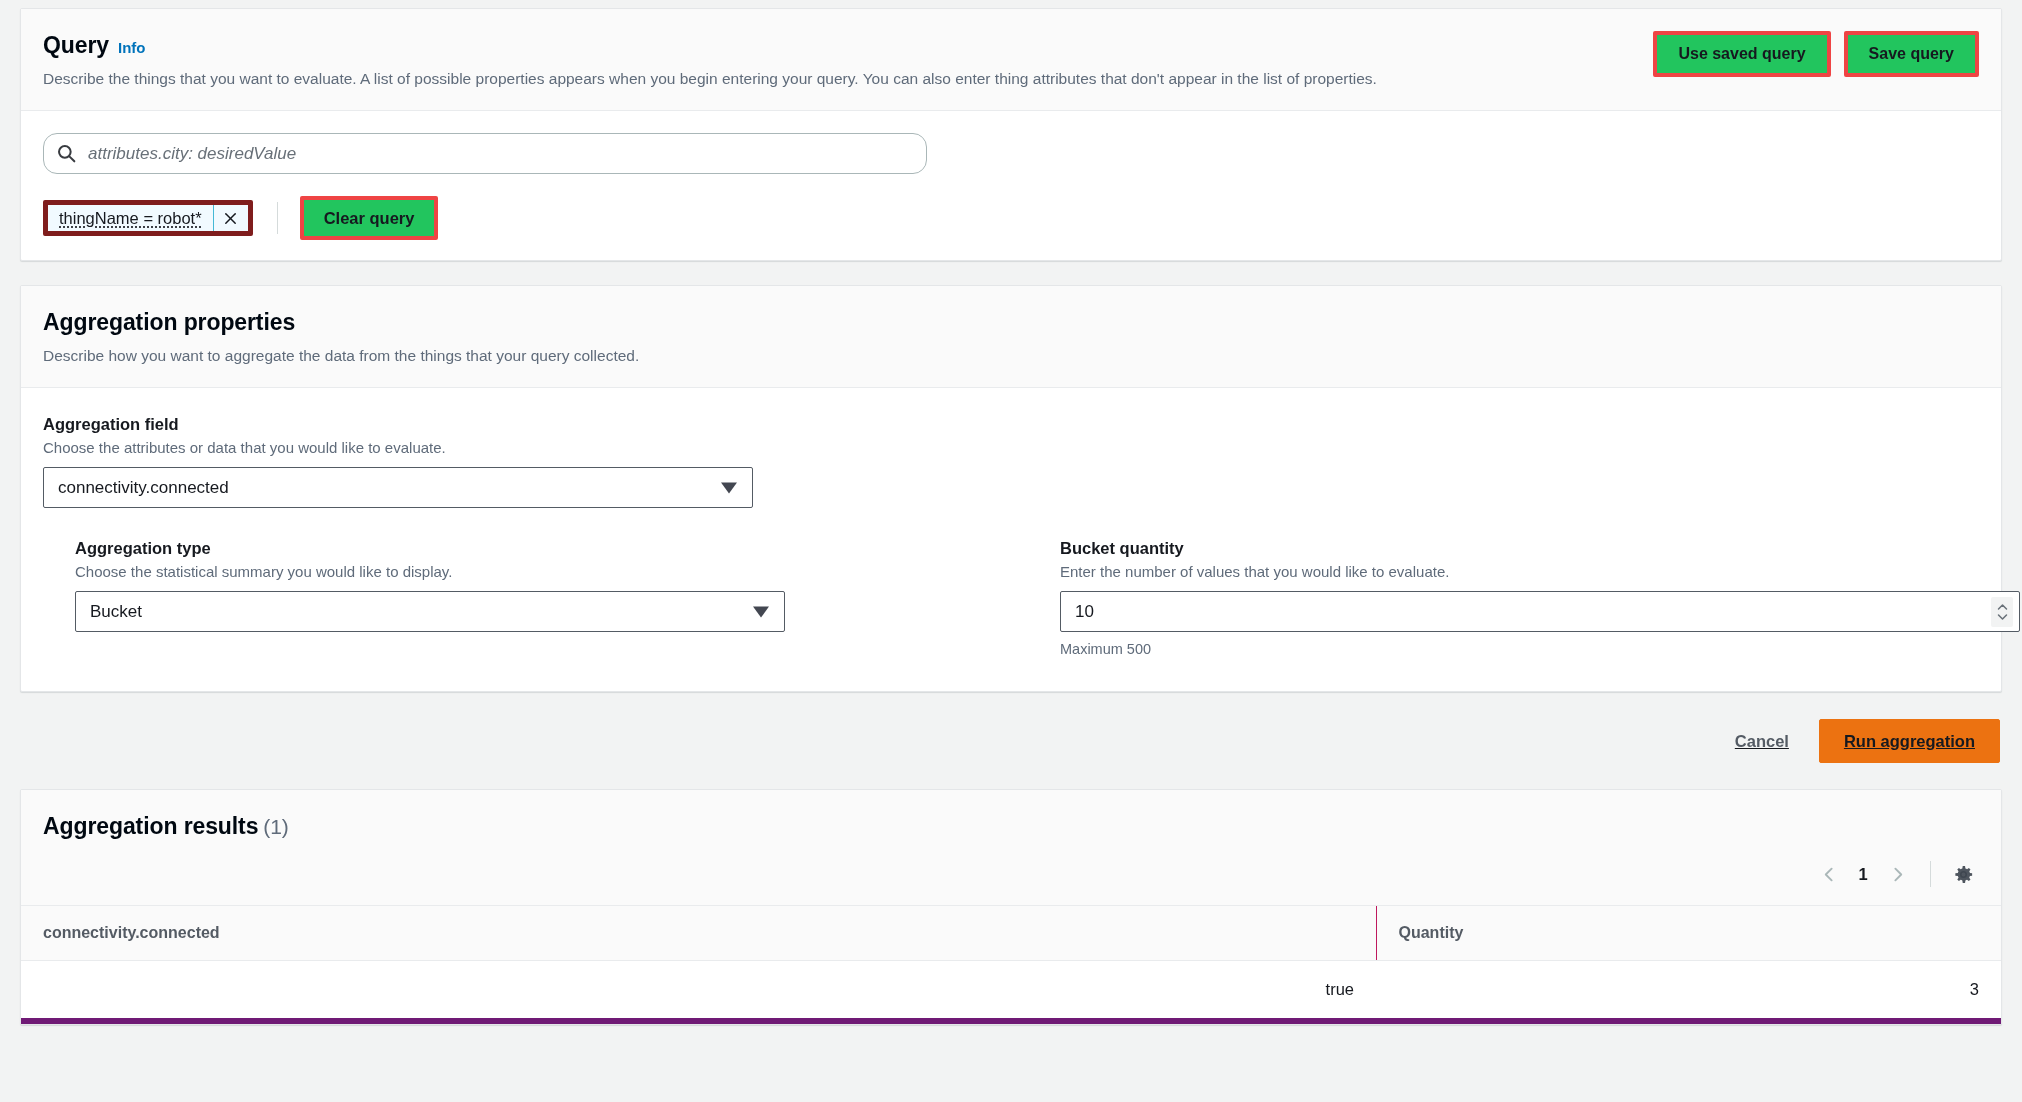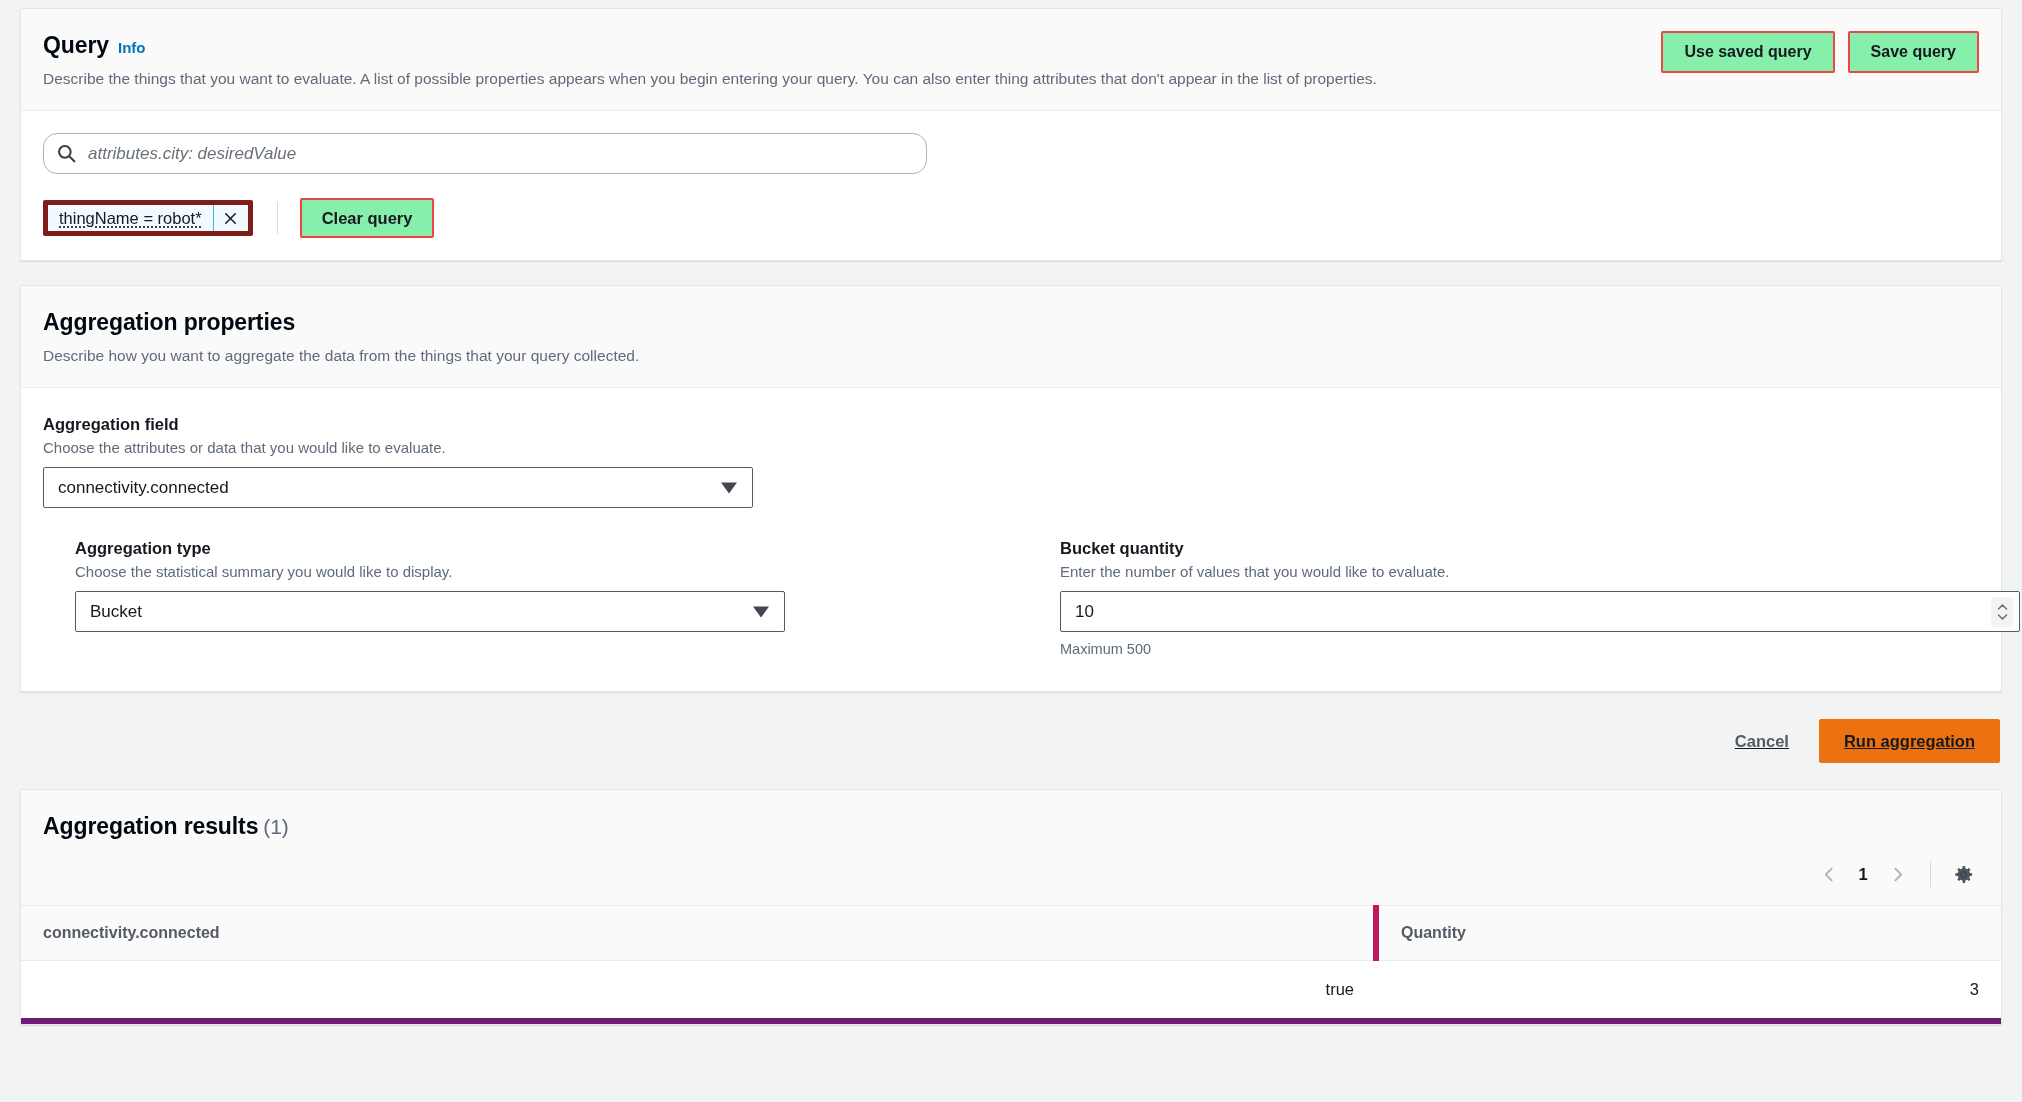--- a/index.html
+++ b/index.html
@@ -85,22 +85,22 @@
     font-size: 16px;
     font-weight: bold;
     line-height: 20px;
     border-radius: 2px;
     padding: 9px 21px;
     cursor: pointer;
     box-sizing: border-box;
     white-space: nowrap;
   }
   .btn-normal {
-    background: #86efac;
-    border: 2px solid #ef4444;
+    background: #22c55e;
+    border: 4px solid #ef4444;
     color: #16191f;
   }
   .btn-primary {
     background: #ec7211;
     border: 1px solid #ec7211;
     color: #16191f;
     padding: 11px 24px;
     font-size: 16.5px;
   }
   .btn-link {
@@ -350,21 +350,21 @@
     font-size: 16px;
     font-weight: bold;
     color: #545b64;
     background: #fafafa;
     padding: 18px 22px;
     border-top: 1px solid #e9ebed;
     border-bottom: 1px solid #e9ebed;
     box-sizing: border-box;
   }
   table.results th.th-quantity {
-    border-left: 6px solid #be185d;
+    border-left: 1px solid #be185d;
   }
   table.results td {
     font-size: 16.5px;
     color: #16191f;
     padding: 19px 22px;
     background: #ffffff;
     border-bottom: 6px solid #701a75;
     box-sizing: border-box;
     text-align: right;
   }

